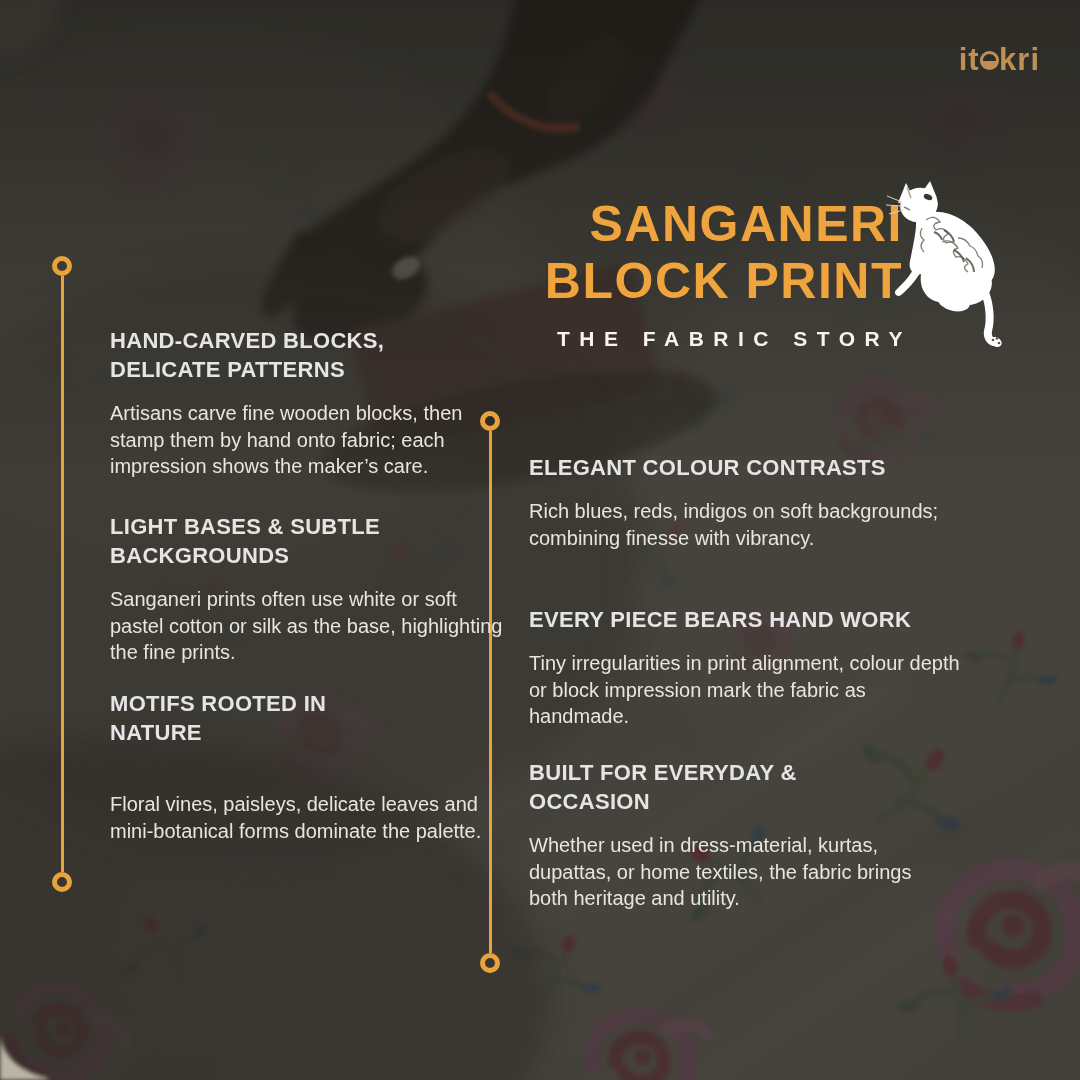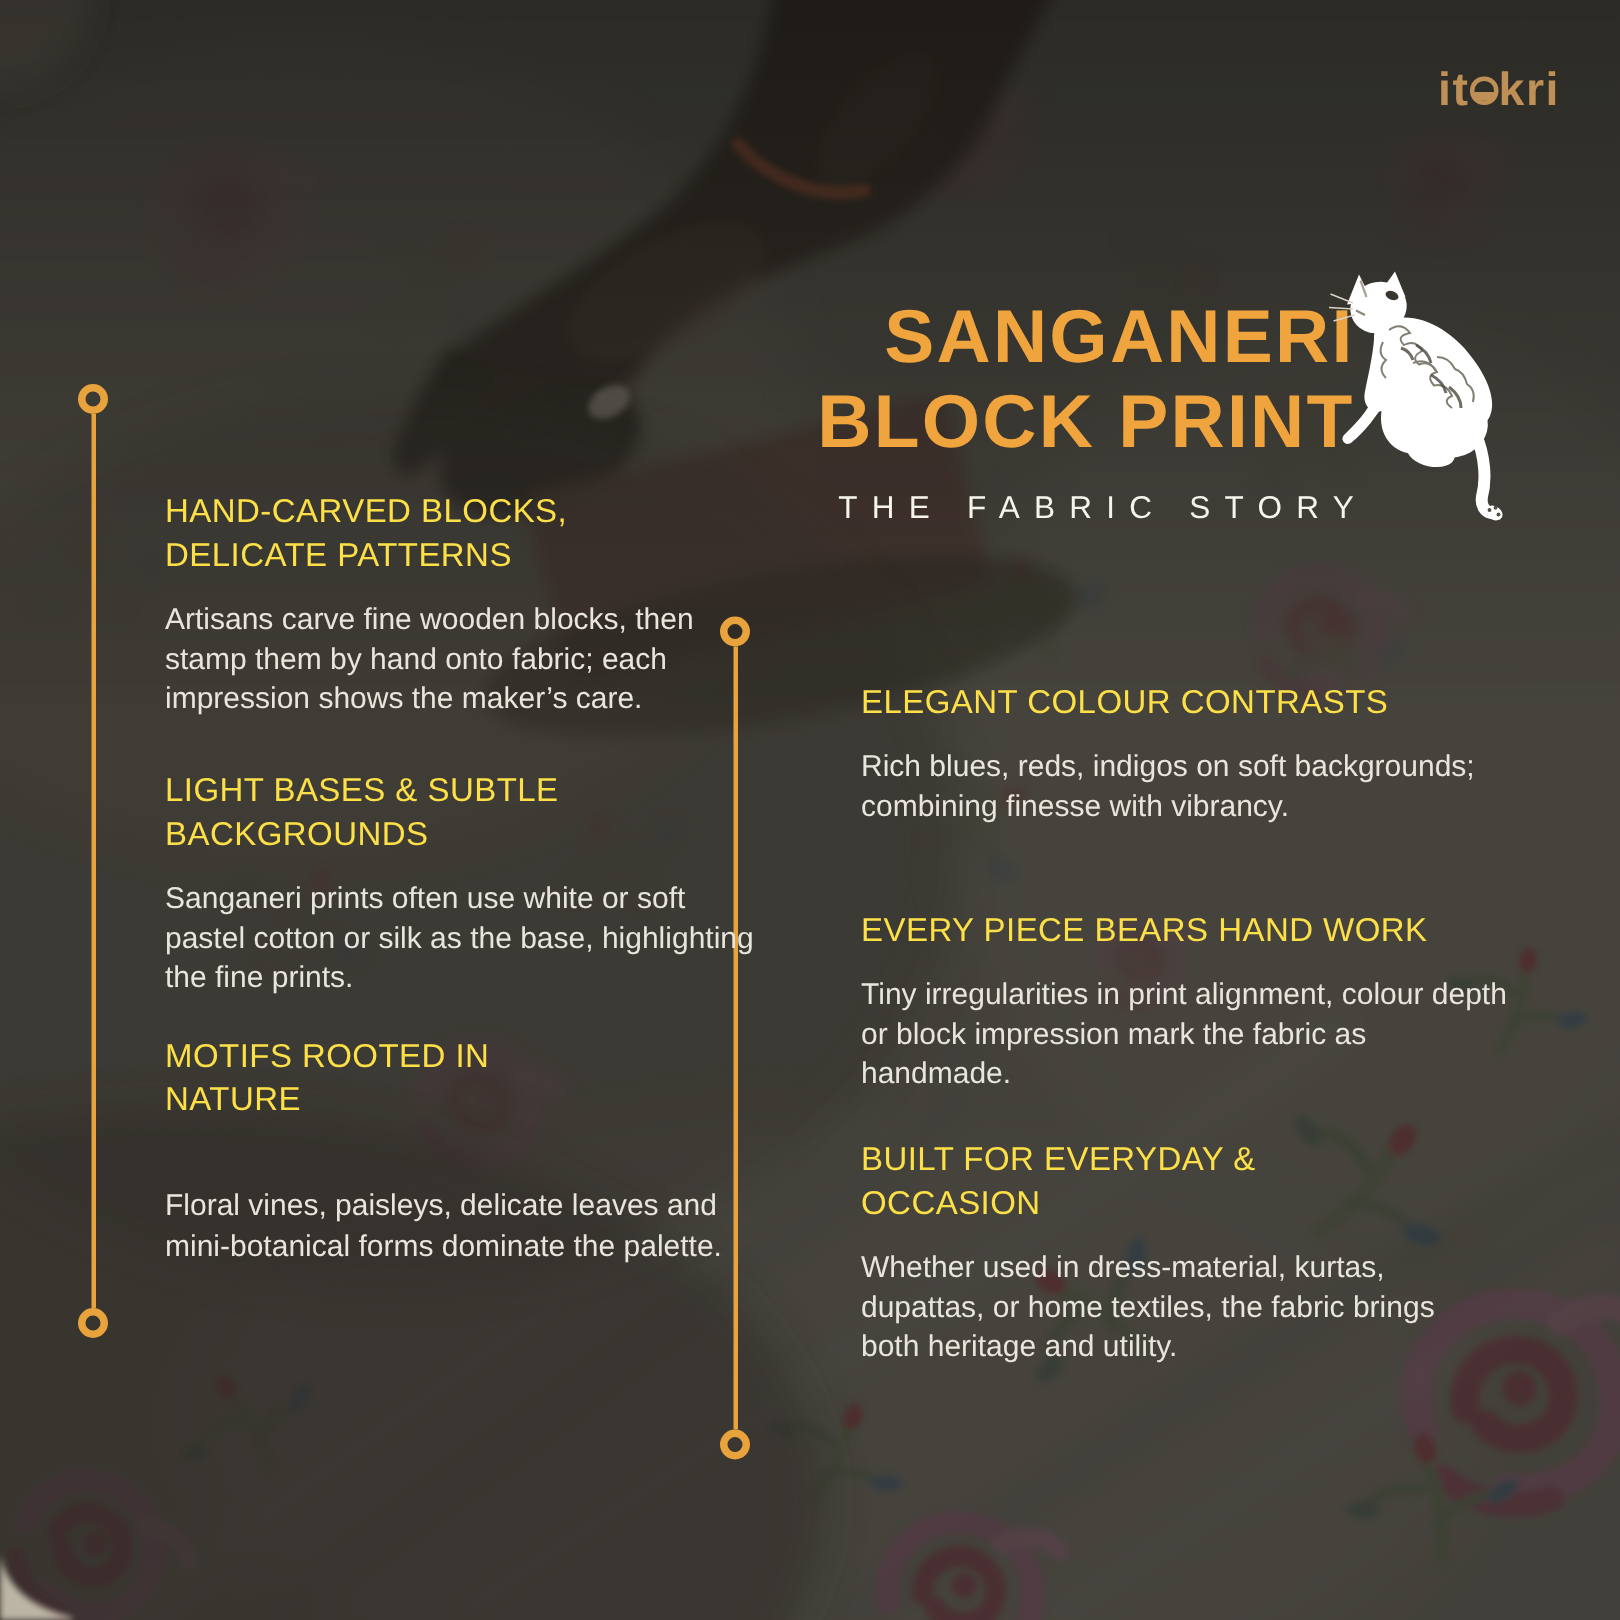--- a/index.html
+++ b/index.html
@@ -22,41 +22,41 @@
     margin:0 0.015em;
   }
 
   
   .title-block{position:absolute;top:196px;right:177px;text-align:right;}
   .title-line{
     display:block;color:#F0A43E;font-weight:bold;font-size:50px;line-height:57px;
     letter-spacing:1.5px;white-space:nowrap;
   }
   .subtitle{
-    margin-top:17px;color:#F7F4EC;font-weight:normal;font-size:21px;
+    margin-top:17px;color:#F7F4EC;font-weight:bold;font-size:21px;
     letter-spacing:9.5px;margin-right:-9px;white-space:nowrap;
   }
   .cat{position:absolute;left:886px;top:180px;width:122px;height:170px;}
 
   
   .timeline{position:absolute;display:flex;flex-direction:column;align-items:center;width:20px;}
   .tl-left{left:52px;top:256px;height:636px;}
   .tl-right{left:480px;top:411px;height:562px;}
   .tl-circle{width:20px;height:20px;border:5px solid #E8A33C;border-radius:50%;box-sizing:border-box;flex:0 0 auto;}
   .tl-line{width:3px;flex:1;background:#E8A33C;}
 
   
   .section{position:absolute;}
   .sec-heading{
-    color:#fde047;font-weight:normal;font-size:22px;line-height:29px;
+    color:#e5e5e5;font-weight:bold;font-size:22px;line-height:29px;
     letter-spacing:0.3px;margin:0 0 16px 0;
   }
   .sec-body{color:#E8E5DD;font-size:20px;line-height:26.5px;margin:0;}
   .col-left{left:110px;}
-  .col-right{left:574px;}
+  .col-right{left:529px;}
   .s1L{top:326px;} .s1L .sec-heading{width:320px;} .s1L .sec-body{width:395px;}
   .s2L{top:512px;} .s2L .sec-heading{width:320px;} .s2L .sec-body{width:400px;}
   .s3L{top:689px;} .s3L .sec-heading{width:250px;} .s3L .sec-body{width:405px;margin-top:44px;}
   .s1R{top:453px;} .s1R .sec-heading{width:440px;} .s1R .sec-body{width:445px;}
   .s2R{top:605px;} .s2R .sec-heading{width:440px;} .s2R .sec-body{width:440px;}
   .s3R{top:758px;} .s3R .sec-heading{width:320px;} .s3R .sec-body{width:405px;}
 </style>
 </head>
 <body>
 

